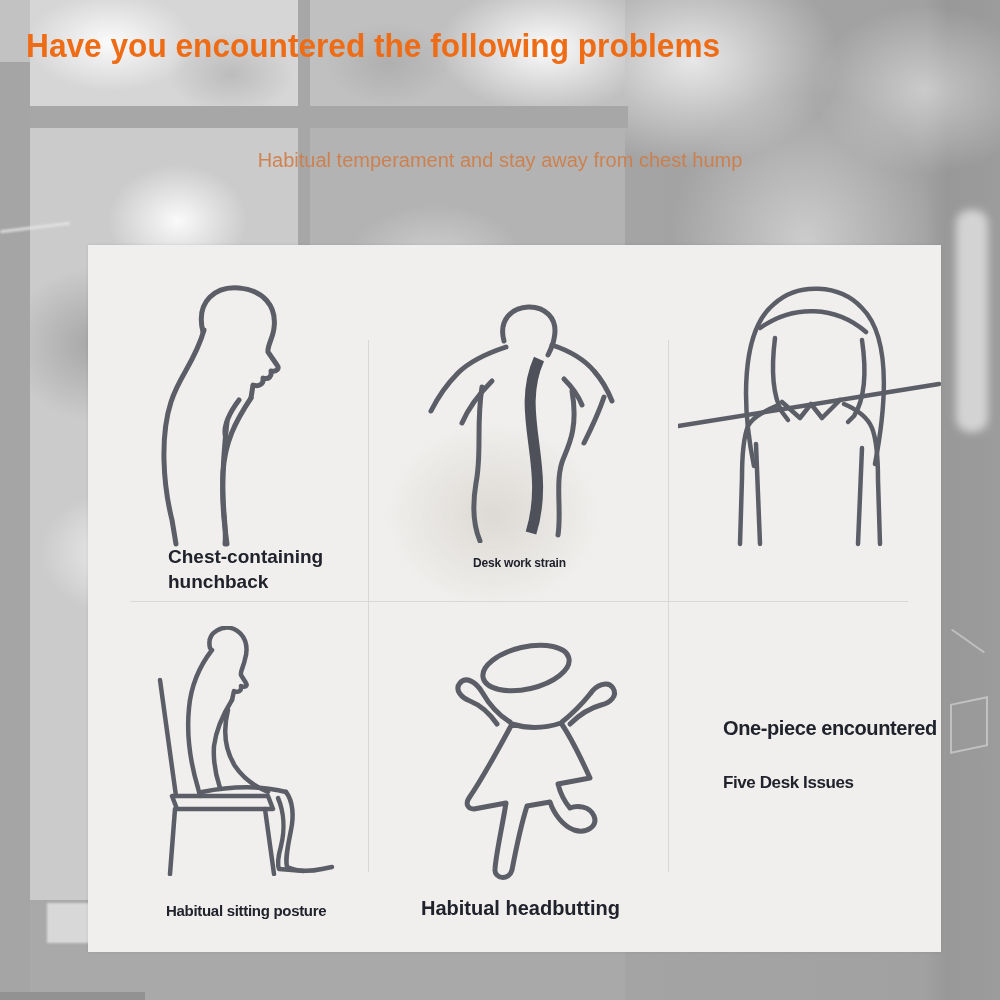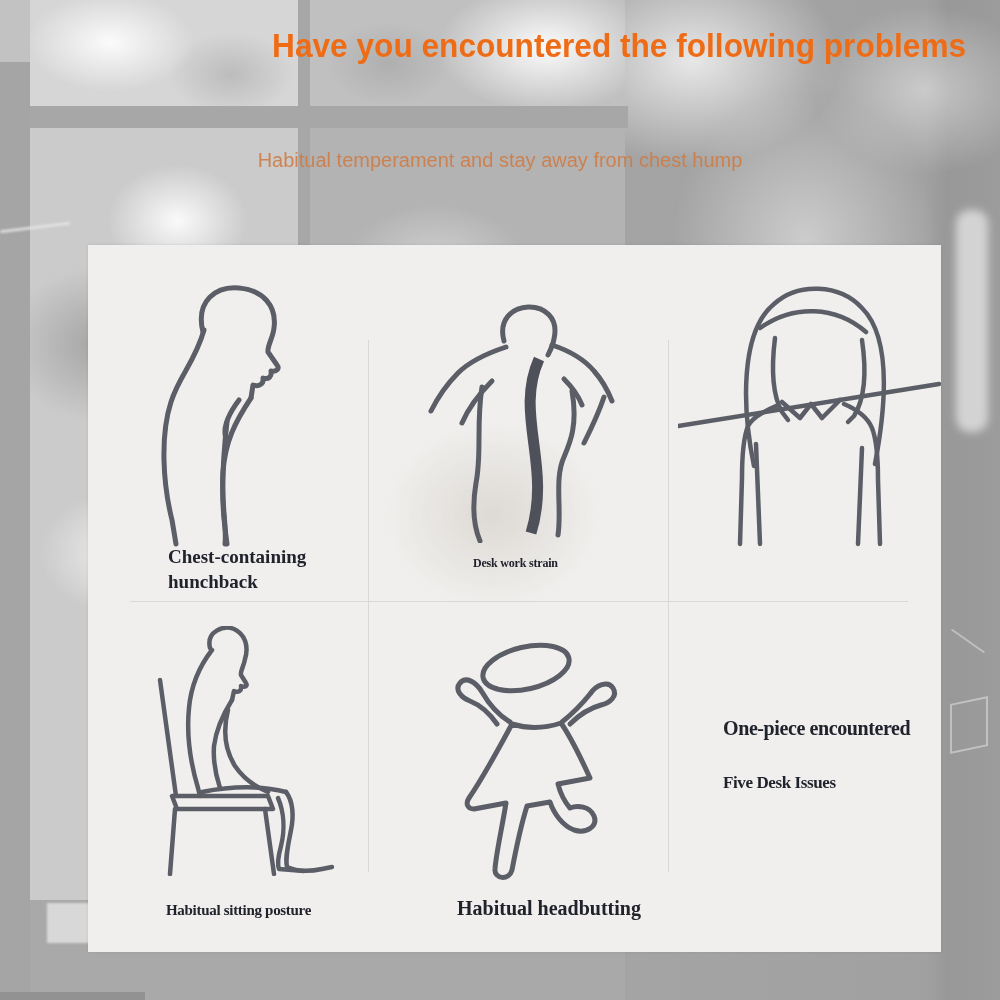--- a/index.html
+++ b/index.html
@@ -52,21 +52,21 @@
   .bar-v{left:298px;top:0;width:12px;height:900px;background:#a7a7a7;}
   .frame-left{left:0;top:0;width:30px;height:1000px;background:#a5a5a5;}
   .corner-tl{left:0;top:0;width:30px;height:62px;background:#c2c2c2;}
   .twig{left:0;top:226px;width:70px;height:3px;background:#e6e6e6;transform:rotate(-7deg);filter:blur(1px);opacity:.8;}
   .streak-white{left:956px;top:210px;width:32px;height:222px;background:#dedede;border-radius:14px;filter:blur(4px);opacity:.85;}
   .sketch-1{left:948px;top:640px;width:40px;height:2px;background:#d9d9d9;transform:rotate(35deg);opacity:.6;}
   .sketch-2{left:950px;top:700px;width:34px;height:46px;border:2px solid rgba(225,225,225,.55);transform:skewY(-12deg);background:transparent;}
   .box-bl{left:47px;top:903px;width:48px;height:40px;background:#d8d8d8;filter:blur(1px);}
   .strip-bottom{left:0;top:992px;width:145px;height:8px;background:#929292;}
   
-  .title{left:0;right:8px;top:28px;text-align:right;color:var(--title);
+  .title{left:0;right:16px;top:28px;text-align:left;color:var(--title);
     font-size:34px;font-weight:700;line-height:1.05;white-space:nowrap;}
   .title span{display:inline-block;transform:scaleX(.93);}
   .subtitle{left:0;right:0;top:149px;text-align:center;color:var(--subtitle);
     font-size:20px;font-weight:400;opacity:.9;white-space:nowrap;}
   
   .panel{left:88px;top:245px;width:853px;height:707px;background:var(--panel);
     overflow:hidden;box-shadow:0 0 3px rgba(0,0,0,.10);}
   .tiger{left:300px;top:180px;width:210px;height:180px;
     background:radial-gradient(closest-side, rgba(198,191,182,.45), rgba(198,191,182,0));
     filter:blur(4px);}
@@ -74,26 +74,26 @@
   .div-v1{left:280px;} .div-v2{left:580px;}
   .div-h{left:42px;top:356px;width:778px;height:1px;background:var(--divider);}
   
   .fig path, .fig ellipse{stroke:var(--figure-line);stroke-width:5;fill:none;
     stroke-linecap:round;stroke-linejoin:round;}
   .fig.thin path{stroke-width:4.5;}
   .fig .spine{stroke:var(--spine-accent);stroke-width:11;stroke-linecap:butt;}
   .fig .fillp{fill:var(--panel);}
   .fig .cross{stroke-width:4;}
   
-  .lbl{color:var(--label);font-weight:700;line-height:1.3;font-family:Liberation Serif, serif;}
+  .lbl{color:var(--label);font-weight:700;line-height:1.3;}
   .lbl-1{left:80px;top:300px;width:200px;font-size:19px;}
   .lbl-2{left:385px;top:311px;font-size:12px;letter-spacing:-.2px;}
   .lbl-3{left:631px;top:306px;font-size:20px;}
   .lbl-4{left:78px;top:656px;font-size:15px;letter-spacing:-.3px;}
-  .lbl-5{left:333px;top:650px;font-size:20px;margin-left:36px;}
+  .lbl-5{left:333px;top:650px;font-size:20px;}
   .callout-1{left:635px;top:470px;font-size:20px;letter-spacing:-.4px;}
   .callout-2{left:635px;top:527px;font-size:17px;letter-spacing:-.4px;}
 </style>
 </head>
 <body>
 
 <div class="abs zone-right"></div>
 <div class="abs pane-tl"></div>
 <div class="abs pane-ct"></div>
 <div class="abs pane-l"></div>

